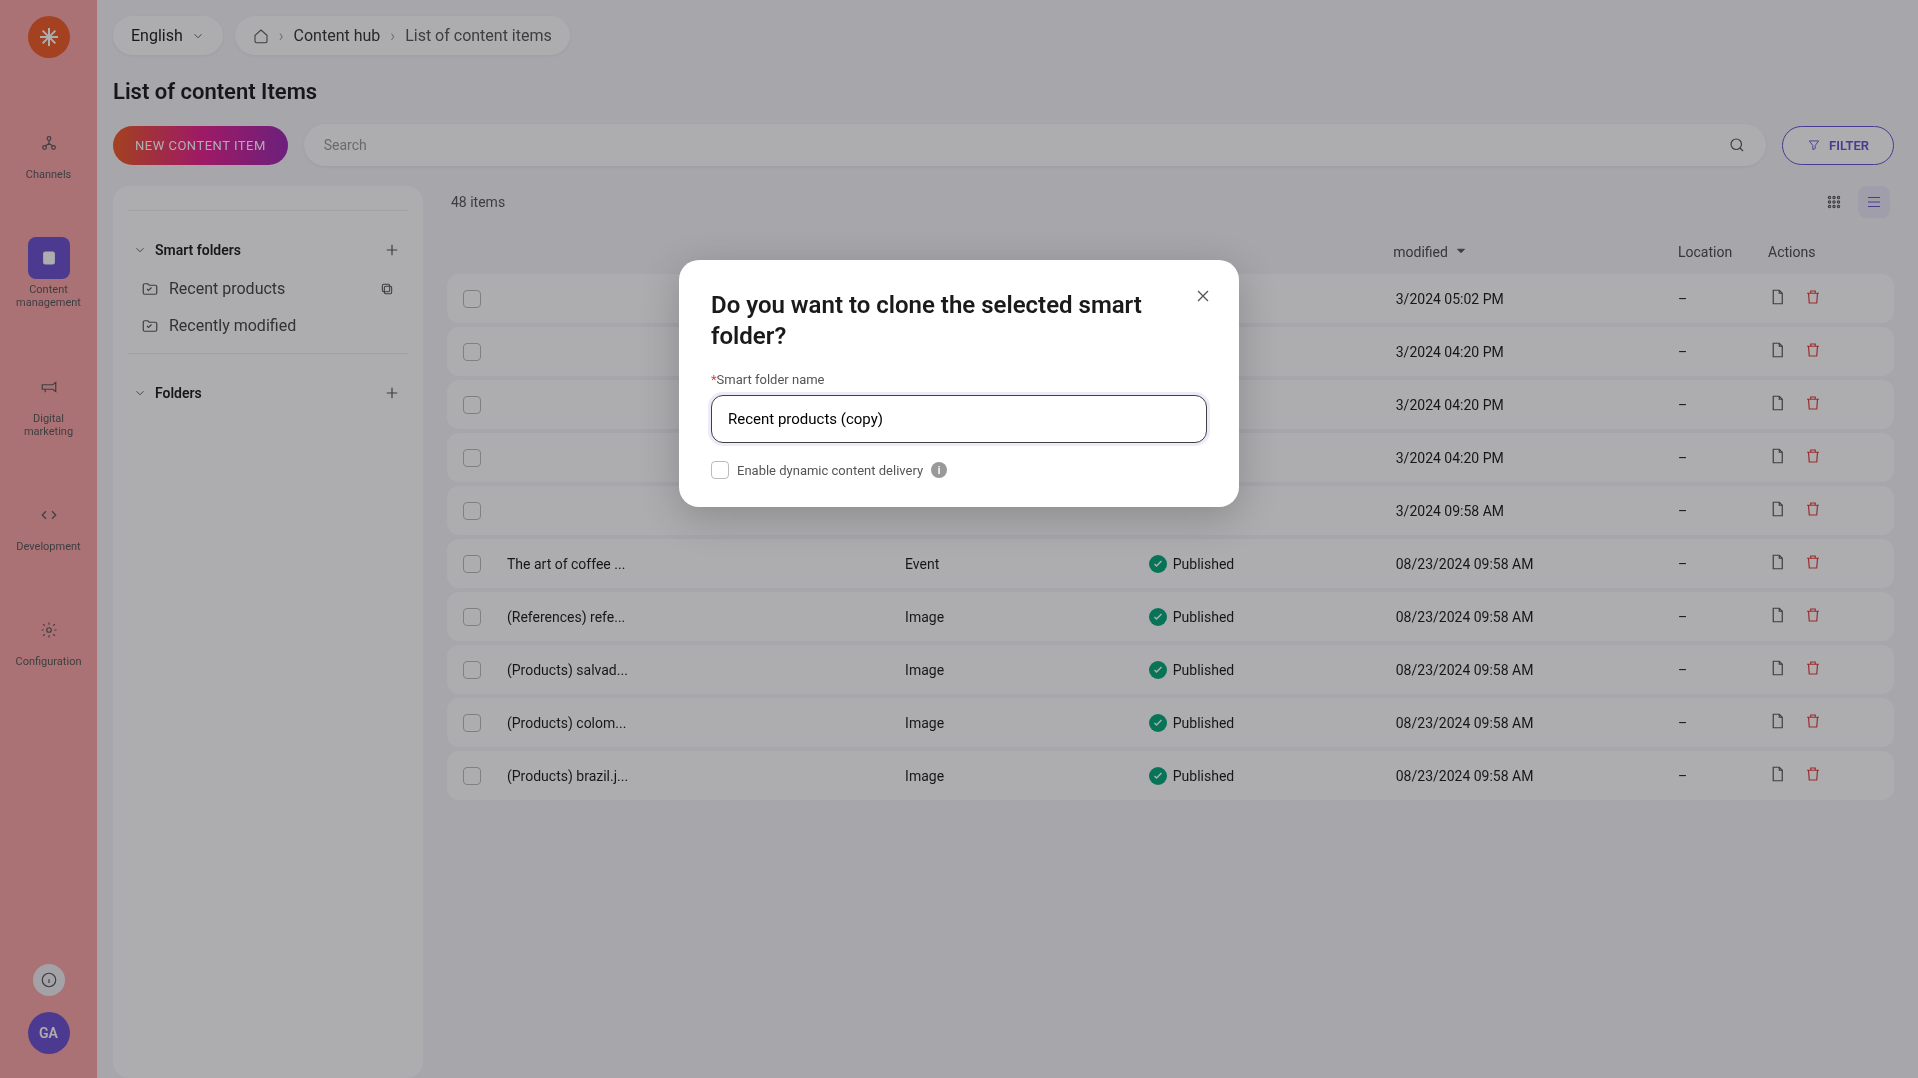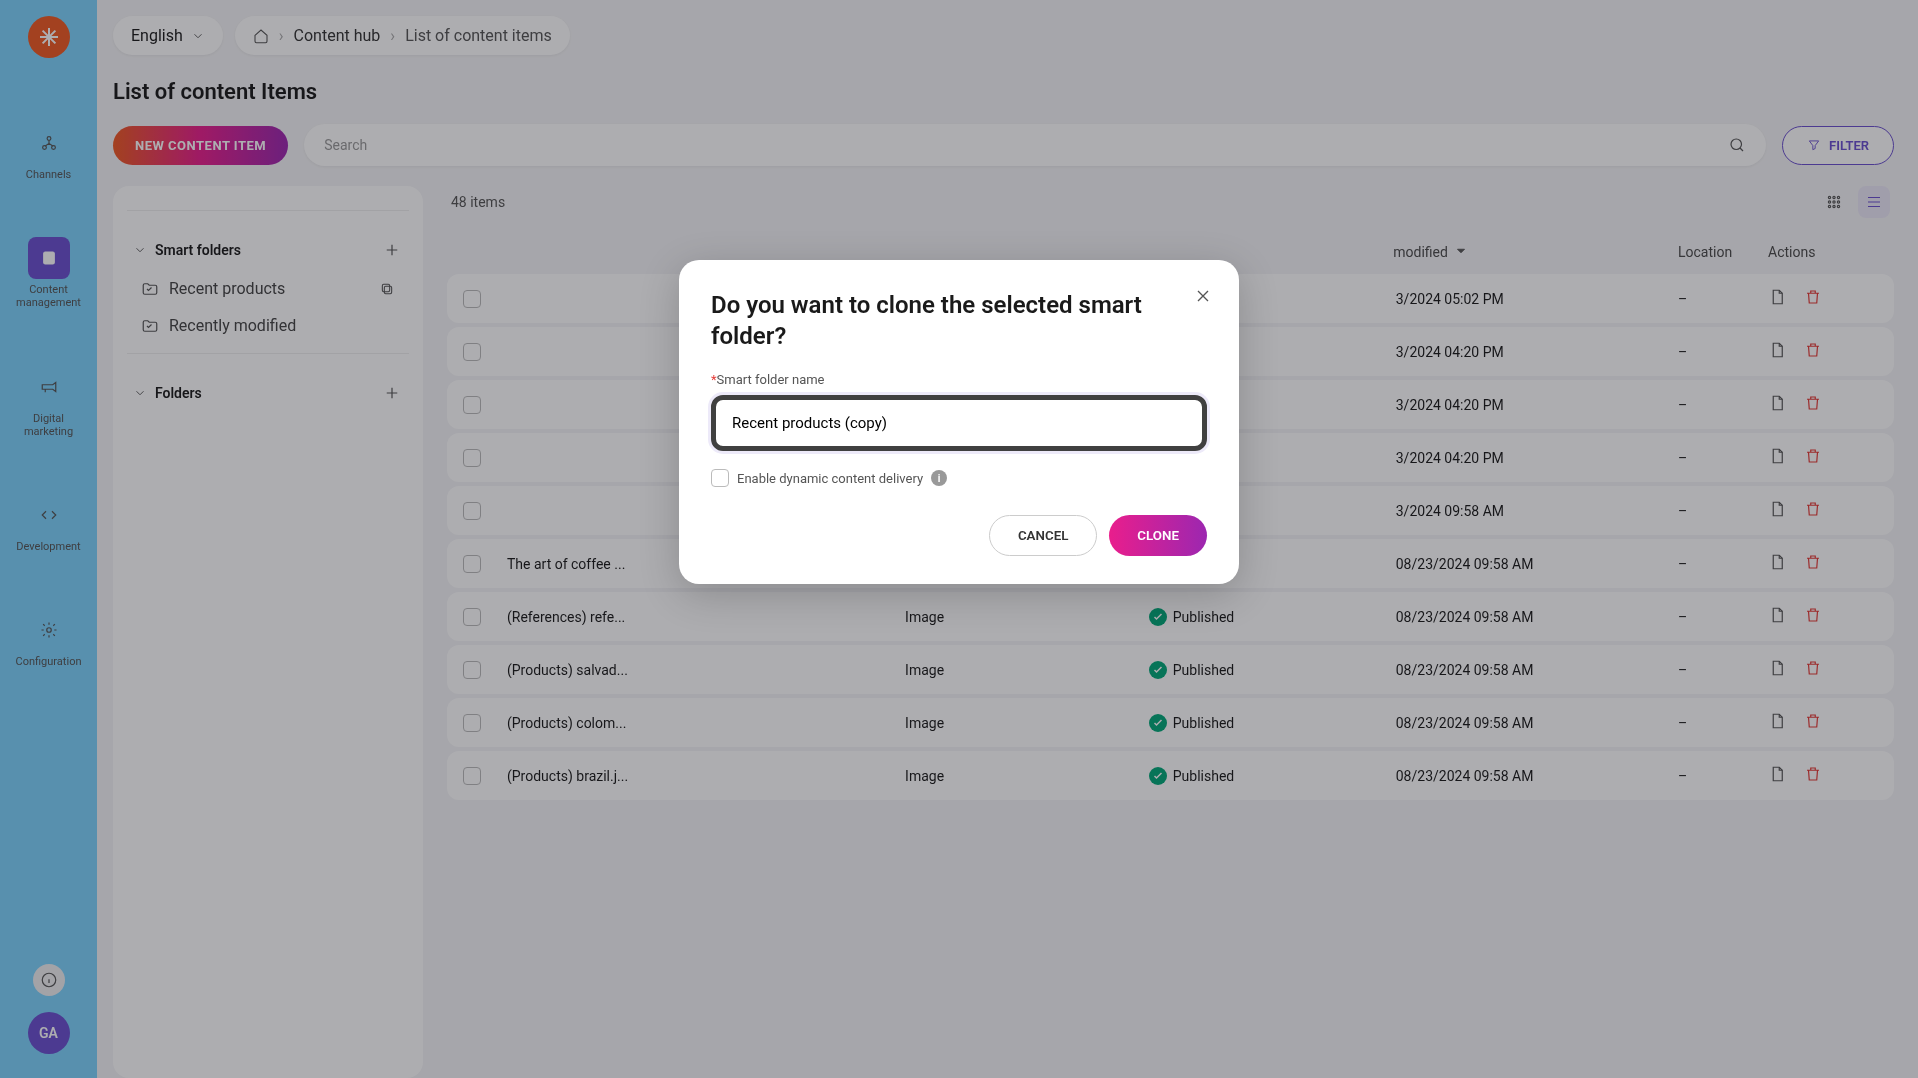--- a/index.html
+++ b/index.html
@@ -1,21 +1,21 @@
 <!DOCTYPE html>
 <html><head>
   <meta charset="utf-8">
   <style>
     * { margin: 0; padding: 0; box-sizing: border-box; font-family: -apple-system, BlinkMacSystemFont, 'Segoe UI', Roboto, sans-serif; }
     body { background: #f5f5f7; color: #1a1a1a; width: 1918px; height: 1078px; position: relative; }
     
     .app { display: flex; height: 100%; }
     
     
-    .rail { width: 97px; background: #7dd3fc; display: flex; flex-direction: column; align-items: center; padding-top: 16px; }
+    .rail { width: 97px; background: #fca5a5; display: flex; flex-direction: column; align-items: center; padding-top: 16px; }
     .logo { width: 42px; height: 42px; background: #f05a22; border-radius: 50%; display: flex; align-items: center; justify-content: center; margin-bottom: 48px; }
     .logo svg { width: 24px; height: 24px; }
     .rail-item { display: flex; flex-direction: column; align-items: center; padding: 16px 8px; cursor: pointer; border-radius: 12px; margin-bottom: 24px; width: 82px; text-align: center; }
     .rail-item.active { background: transparent; }
     .rail-icon-box { width: 42px; height: 42px; display: flex; align-items: center; justify-content: center; border-radius: 8px; }
     .rail-item.active .rail-icon-box { background: #6a4fcf; }
     .rail-item.active .rail-icon-box svg { stroke: #fff; fill: #fff; }
     .rail-label { font-size: 11px; color: #555; margin-top: 4px; line-height: 1.2; }
     .rail-spacer { flex: 1; }
     .rail-bottom { display: flex; flex-direction: column; align-items: center; gap: 16px; padding-bottom: 24px; }
@@ -32,21 +32,21 @@
     .crumb-sep { color: #aaa; }
     .crumb-link { color: #333; cursor: pointer; }
     .crumb-current { color: #555; }
     
     
     .title-row { margin-bottom: 20px; }
     .page-title { font-size: 22px; font-weight: 600; }
     
     
     .action-row { display: flex; align-items: center; gap: 16px; margin-bottom: 20px; }
-    .btn-primary { background: linear-gradient(90deg, #f05a22, #e91e8c, #9c27b0); color: #fff; border: none; padding: 12px 22px; border-radius: 22px; font-weight: 700; font-size: 13px; cursor: pointer; letter-spacing: .5px; }
+    .btn-primary { background: linear-gradient(90deg, #f05a22, #e91e8c, #9c27b0); color: #fff; border: none; padding: 12px 22px; border-radius: 22px; font-weight: 400; font-size: 13px; cursor: pointer; letter-spacing: .5px; }
     .search-box { flex: 1; background: #fff; border-radius: 22px; padding: 12px 20px; display: flex; align-items: center; box-shadow: 0 1px 3px rgba(0,0,0,.06); }
     .search-input { flex: 1; border: none; outline: none; font-size: 14px; color: #333; }
     .search-input::placeholder { color: #999; }
     .btn-filter { background: #fff; border: 1px solid #6a4fcf; color: #6a4fcf; padding: 11px 24px; border-radius: 22px; font-weight: 600; font-size: 13px; cursor: pointer; display: flex; align-items: center; gap: 8px; }
     
     
     .content-wrap { display: flex; gap: 24px; flex: 1; overflow: hidden; }
     
     
     .sidebar { width: 310px; background: #fff; border-radius: 16px; padding: 14px; display: flex; flex-direction: column; }
@@ -90,21 +90,21 @@
     .ai-btn.del { color: #e53935; }
     .cell-name { white-space: nowrap; overflow: hidden; text-overflow: ellipsis; padding-right: 10px; }
     
     
     .overlay { position: absolute; inset: 0; background: rgba(20,20,30,.35); display: flex; align-items: flex-start; justify-content: center; padding-top: 260px; z-index: 100; }
     .modal { background: #fff; border-radius: 20px; width: 560px; padding: 30px 32px 28px; box-shadow: 0 10px 40px rgba(0,0,0,.2); position: relative; }
     .modal-title { font-size: 24px; font-weight: 600; line-height: 1.3; margin-bottom: 20px; padding-right: 40px; }
     .modal-close { position: absolute; top: 26px; right: 26px; cursor: pointer; color: #555; }
     .modal-label { font-size: 13px; color: #555; margin-bottom: 8px; }
     .modal-label .req { color: #e53935; }
-    .modal-input { width: 100%; border: 5px solid #404040; outline: none; padding: 14px 16px; border-radius: 12px; font-size: 15px; box-shadow: 0 0 0 3px rgba(106,79,207,.12); }
+    .modal-input { width: 100%; border: 1px solid #404040; outline: none; padding: 14px 16px; border-radius: 12px; font-size: 15px; box-shadow: 0 0 0 3px rgba(106,79,207,.12); }
     .modal-check-row { display: flex; align-items: center; gap: 8px; margin-top: 18px; color: #555; font-size: 13px; }
     .modal-actions { display: flex; justify-content: flex-end; gap: 12px; margin-top: 28px; }
     .btn-cancel { background: #fff; border: 1px solid #ccc; color: #333; padding: 12px 28px; border-radius: 22px; font-weight: 600; cursor: pointer; }
     .btn-clone { background: linear-gradient(90deg, #e91e8c, #9c27b0); color: #fff; border: none; padding: 12px 28px; border-radius: 22px; font-weight: 600; cursor: pointer; }
     .info-icon-sm { width: 16px; height: 16px; border-radius: 50%; background: #999; color: #fff; display: flex; align-items: center; justify-content: center; font-size: 10px; font-weight: 700; }
     
     
     .ic { width: 18px; height: 18px; stroke: #555; fill: none; stroke-width: 1.6; }
   </style>
 </head>
@@ -592,18 +592,14 @@
         </svg>
     </div>
     <h2 class="modal-title">Do you want to clone the selected smart folder?</h2>
     <div class="modal-label"><span class="req">*</span><span>Smart folder name</span></div>
     <input class="modal-input" value="Recent products (copy)" style="">
     <div class="modal-check-row">
       <div class="checkbox"></div>
       <span>Enable dynamic content delivery</span>
       <div class="info-icon-sm">i</div>
     </div>
-    <div class="modal-actions">
-      <button class="btn-cancel">CANCEL</button>
-      <button class="btn-clone">CLONE</button>
-    </div>
   </div>
 </div>
 
 </body></html>

